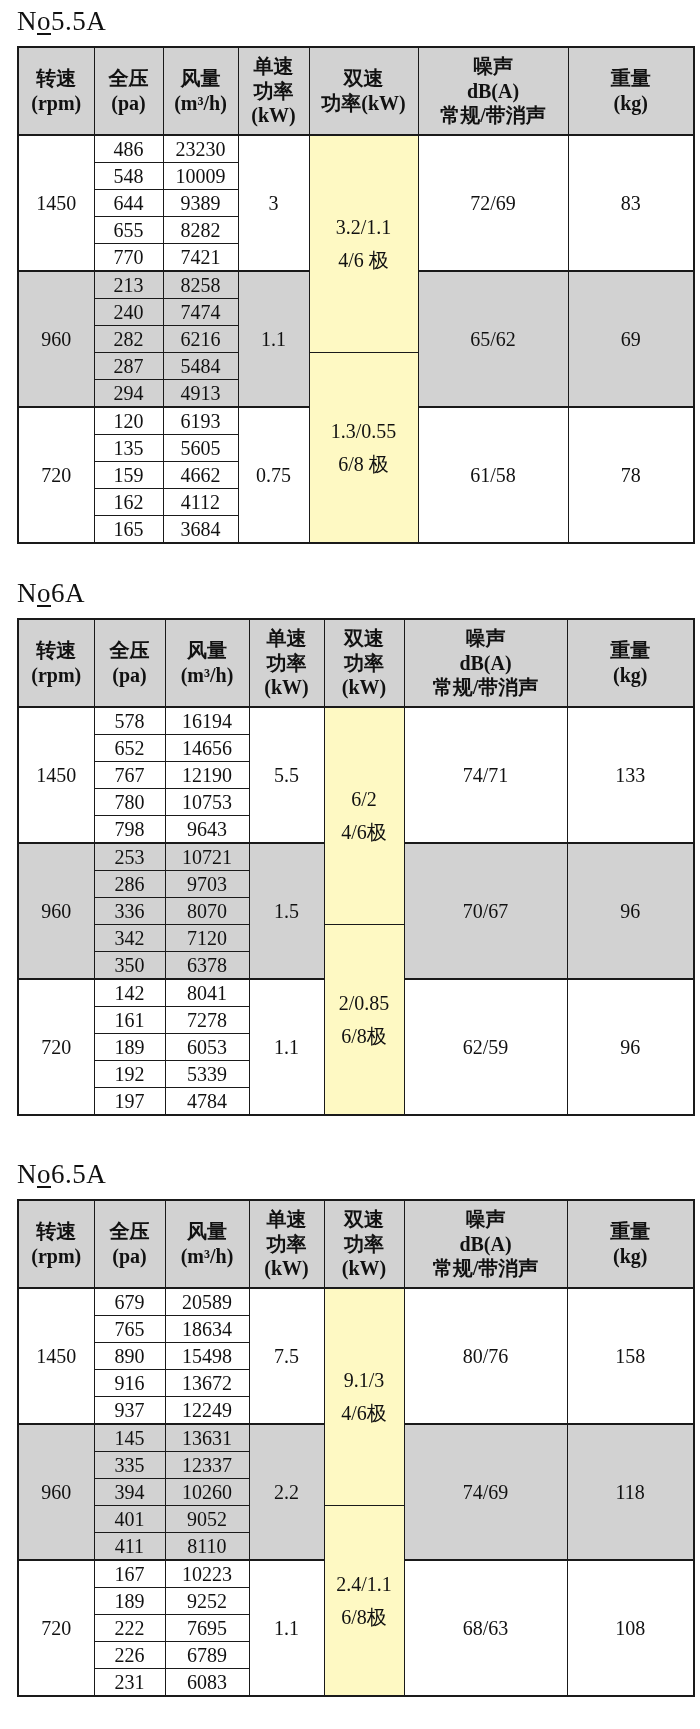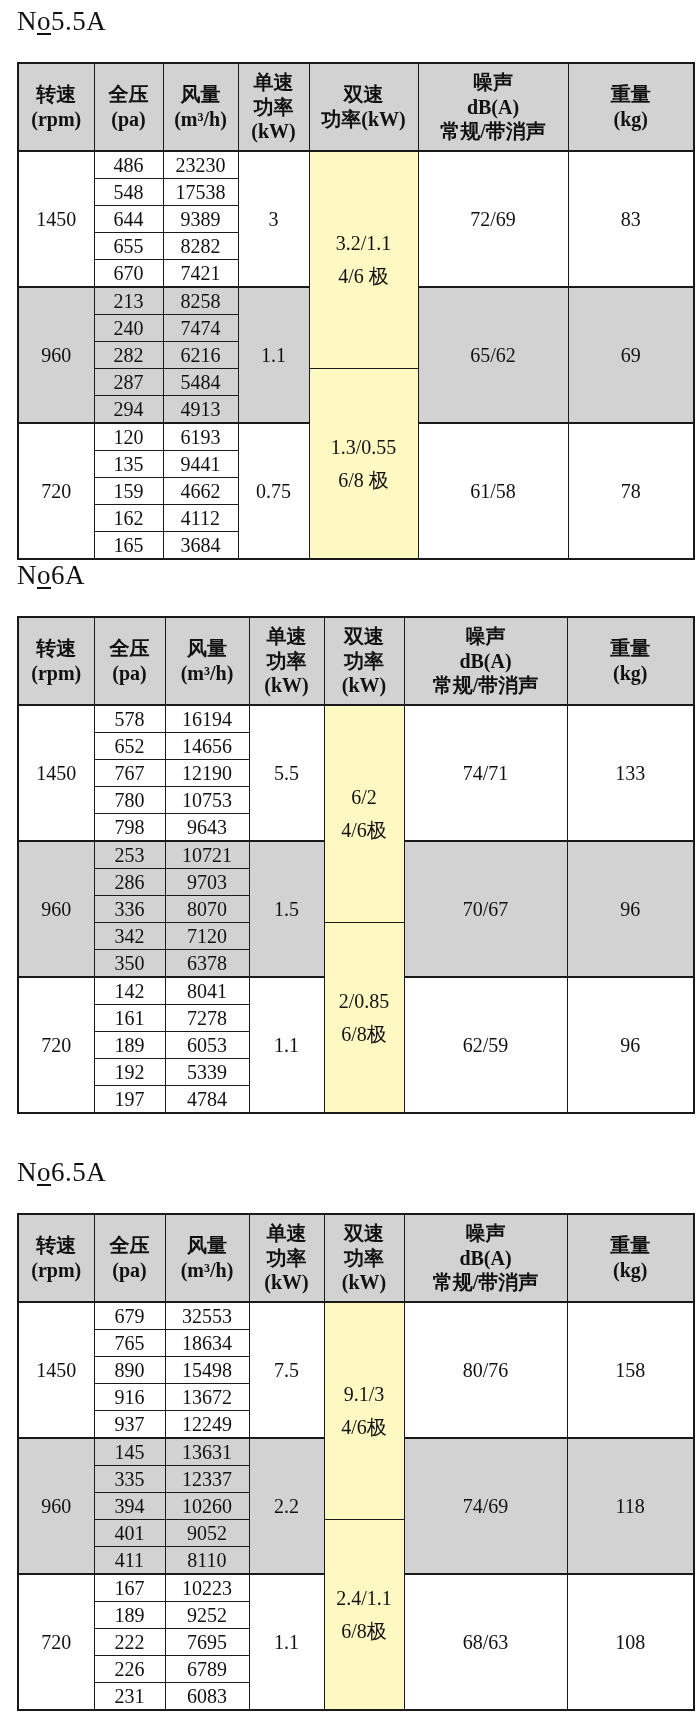--- a/index.html
+++ b/index.html
@@ -9,25 +9,25 @@
     color: var(--text-color, #111);
     font-family: "Liberation Serif", "DejaVu Serif", serif;
     padding: 6px 7px 16px 17px;
     overflow: hidden;
   }
   .model-title {
     font-size: 27px; line-height: 30px; height: 30px;
     letter-spacing: 0.5px;
   }
   .model-title .u { text-decoration: underline; text-underline-offset: 3px; }
-  .sec1 .model-title { }
+  .sec1 .model-title { margin-top: 34px; }
   .sec2 .model-title { margin-top: 43px; }
   table.spec-table {
     border-collapse: collapse; table-layout: fixed;
-    width: 676px; margin-top: 26px;
+    width: 676px; margin-top: 10px;
     border: 2px solid var(--line-color, #1a1a1a);
   }
   .spec-table th, .spec-table td {
     border: 1px solid var(--line-color, #1a1a1a);
     text-align: center; vertical-align: middle; padding: 0;
     overflow: hidden;
   }
   .spec-table thead th {
     height: 86px;
     background: var(--gray, #d0d0d0);
@@ -99,32 +99,32 @@
               <td class="single-power-cell" rowspan="5">3</td>
               <td class="dual-cell" rowspan="8">
                 <div>3.2/1.1</div>
                 <div>4/6 极</div>
               </td>
               <td class="noise-cell" rowspan="5">72/69</td>
               <td class="weight-cell" rowspan="5">83</td>
             </tr>
             <tr>
               <td class="num">548</td>
-              <td class="num">17538</td>
+              <td class="num">10009</td>
             </tr>
             <tr>
               <td class="num">644</td>
               <td class="num">9389</td>
             </tr>
             <tr>
               <td class="num">655</td>
               <td class="num">8282</td>
             </tr>
             <tr>
-              <td class="num">670</td>
+              <td class="num">770</td>
               <td class="num">7421</td>
             </tr>
             <tr class="group-start">
               <td class="rpm-cell shaded" rowspan="5">960</td>
               <td class="num shaded">213</td>
               <td class="num shaded">8258</td>
               <td class="single-power-cell shaded" rowspan="5">1.1</td>
               <td class="noise-cell shaded" rowspan="5">65/62</td>
               <td class="weight-cell shaded" rowspan="5">69</td>
             </tr>
@@ -151,21 +151,21 @@
             <tr class="group-start">
               <td class="rpm-cell" rowspan="5">720</td>
               <td class="num">120</td>
               <td class="num">6193</td>
               <td class="single-power-cell" rowspan="5">0.75</td>
               <td class="noise-cell" rowspan="5">61/58</td>
               <td class="weight-cell" rowspan="5">78</td>
             </tr>
             <tr>
               <td class="num">135</td>
-              <td class="num">9441</td>
+              <td class="num">5605</td>
             </tr>
             <tr>
               <td class="num">159</td>
               <td class="num">4662</td>
             </tr>
             <tr>
               <td class="num">162</td>
               <td class="num">4112</td>
             </tr>
             <tr>
@@ -350,21 +350,21 @@
               <th>
                 <div class="hline">重量</div>
                 <div class="hline">(kg)</div>
               </th>
             </tr>
           </thead>
           <tbody>
             <tr>
               <td class="rpm-cell" rowspan="5">1450</td>
               <td class="num">679</td>
-              <td class="num">32553</td>
+              <td class="num">20589</td>
               <td class="single-power-cell" rowspan="5">7.5</td>
               <td class="dual-cell" rowspan="8">
                 <div>9.1/3</div>
                 <div>4/6极</div>
               </td>
               <td class="noise-cell" rowspan="5">80/76</td>
               <td class="weight-cell" rowspan="5">158</td>
             </tr>
             <tr>
               <td class="num">765</td>

